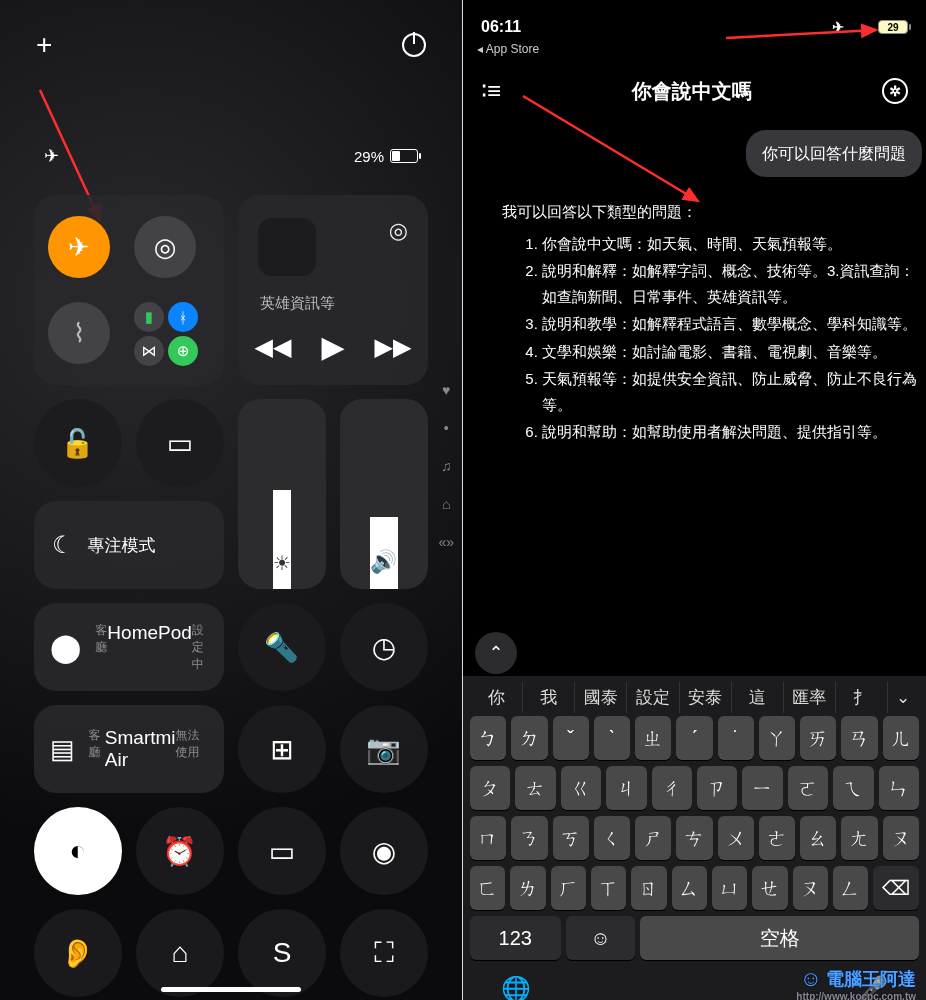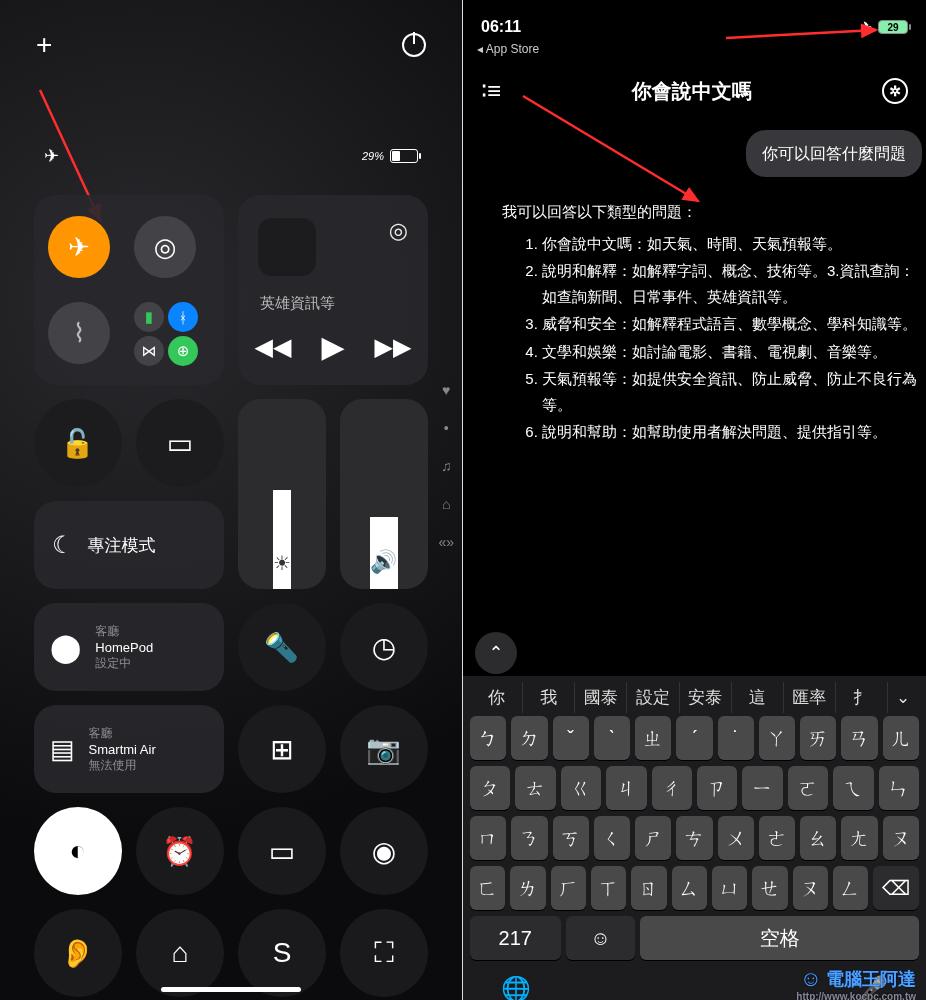--- a/index.html
+++ b/index.html
@@ -7,21 +7,21 @@
   .shot { display:flex; width:926px; height:1000px;}
   .phone { width:463px; height:1000px; background:#000; position:relative; overflow:hidden; border-right:1px solid #ddd;}
   .phone:last-child{border-right:none;}
   .cc-bg{position:absolute;inset:0;background:radial-gradient(circle at 30% 30%,#2a2a2e,#0b0b0d 70%);}
   .topbar{position:absolute;top:0;left:0;right:0;height:70px;display:flex;align-items:center;justify-content:space-between;padding:20px 36px 0 36px;}
   .plus{font-size:28px;font-weight:300;}
   .power{width:24px;height:24px;border:2px solid #fff;border-radius:50%;position:relative;}
   .power::after{content:"";position:absolute;left:50%;top:-3px;width:2px;height:12px;background:#fff;transform:translateX(-50%);}
   .status-row{position:absolute;top:145px;left:0;right:0;display:flex;align-items:center;justify-content:space-between;padding:0 44px;}
   .status-row .plane{font-size:18px;}
-  .batt-wrap{display:flex;align-items:center;gap:6px;font-size:11px;font-style:italic;}
+  .batt-wrap{display:flex;align-items:center;gap:6px;font-size:15px;}
   .batt{width:28px;height:14px;border:1.5px solid #fff;border-radius:3px;position:relative;}
   .batt::after{content:"";position:absolute;right:-4px;top:3px;width:2px;height:6px;background:#fff;border-radius:1px;}
   .batt-fill{position:absolute;left:1px;top:1px;bottom:1px;width:29%;background:#fff;border-radius:1px;}
 
   .arrow{position:absolute;pointer-events:none;}
   .arrow svg{overflow:visible;}
 
   .cc{position:absolute;top:195px;left:34px;right:34px;bottom:20px;display:grid;grid-template-columns:repeat(4,1fr);grid-auto-rows:88px;gap:14px;}
   .tile{background:rgba(40,40,44,0.9);border-radius:22px;display:flex;align-items:center;justify-content:center;position:relative;}
   .conn{grid-column:1/3;grid-row:1/3;display:grid;grid-template-columns:1fr 1fr;grid-template-rows:1fr 1fr;gap:10px;padding:14px;}
@@ -36,33 +36,33 @@
   .art{width:58px;height:58px;border-radius:14px;background:#1c1c1e;}
   .airplay{font-size:22px;opacity:.9;}
   .nowplay{font-size:15px;color:#bbb;width:100%;text-align:left;padding-left:8px;}
   .controls{display:flex;gap:30px;font-size:24px;align-items:center;}
   .slider{grid-row:span 2;border-radius:22px;overflow:hidden;display:flex;flex-direction:column;justify-content:flex-end;background:#2c2c2e;position:relative;}
   .slider .fill{background:#fff;height:52%;display:flex;align-items:flex-end;justify-content:center;padding-bottom:14px;font-size:20px;color:#333;}
   .slider.vol .fill{height:38%;color:#0a84ff;font-size:22px;}
   .sideicons{position:absolute;right:8px;top:382px;display:flex;flex-direction:column;gap:22px;align-items:center;font-size:14px;color:#888;}
   .focus{grid-column:1/3;justify-content:flex-start;padding-left:18px;gap:14px;}
   .homectl{grid-column:1/3;justify-content:flex-start;padding:0 16px;gap:14px;}
-  .homectl .txt{display:flex;flex-direction:column;font-size:13px;}
+  .homectl .txt{display:flex;flex-direction:row;font-size:13px;}
   .homectl .txt .sub{color:#8e8e93;font-size:12px;}
-  .homectl .txt .nm{font-size:13px;}
+  .homectl .txt .nm{font-size:19px;}
   .btn{width:100%;height:100%;border-radius:50%;background:rgba(28,28,30,0.9);display:flex;align-items:center;justify-content:center;font-size:28px;}
   .round{background:transparent;}
   .round .btn{background:rgba(28,28,30,0.92);}
   .white .btn{background:#fff;color:#000;}
   .homebar{position:absolute;bottom:8px;left:50%;transform:translateX(-50%);width:140px;height:5px;background:#fff;border-radius:3px;}
 
   
   .sb{position:absolute;top:0;left:0;right:0;height:44px;display:flex;align-items:center;justify-content:space-between;padding:10px 18px 0 18px;font-size:16px;font-weight:600;}
   .sb-right{display:flex;align-items:center;gap:6px;font-size:14px;}
-  .batt2{width:30px;height:14px;border:1.5px solid #888;border-radius:4px;position:relative;display:flex;align-items:center;justify-content:center;font-size:10px;font-weight:700;color:#000;background:#86efac;}
+  .batt2{width:30px;height:14px;border:1.5px solid #888;border-radius:4px;position:relative;display:flex;align-items:center;justify-content:center;font-size:10px;font-weight:700;color:#000;background:#fef9c3;margin-left:28px;}
   .batt2::after{content:"";position:absolute;right:-4px;top:3px;width:2px;height:6px;background:#888;border-radius:1px;}
   .backapp{position:absolute;top:42px;left:14px;font-size:12px;color:#ccc;}
   .chathdr{position:absolute;top:66px;left:0;right:0;height:50px;display:flex;align-items:center;justify-content:space-between;padding:0 18px;font-size:20px;font-weight:600;}
   .menuic{font-size:24px;font-weight:300;}
   .gear{width:26px;height:26px;border:2px solid #fff;border-radius:50%;display:flex;align-items:center;justify-content:center;font-size:14px;}
   .chatbody{position:absolute;top:120px;left:0;right:0;bottom:370px;padding:10px 4px;overflow:hidden;font-size:15px;line-height:1.7;margin-left:35px;}
   .userbubble{float:right;background:#38383c;padding:10px 16px;border-radius:20px;font-size:16px;margin-bottom:22px;}
   .assist{clear:both;}
   .assist ol{padding-left:40px;margin-top:6px;}
   .assist li{margin-bottom:2px;}
@@ -277,21 +277,21 @@
       <div class="gear">✲</div>
     </div>
 
     <div class="chatbody">
       <div class="userbubble"><span>你可以回答什麼問題</span></div>
       <div class="assist">
         <div>我可以回答以下類型的問題：</div>
         <ol>
           <li>你會說中文嗎：如天氣、時間、天氣預報等。</li>
           <li>說明和解釋：如解釋字詞、概念、技術等。3.資訊查詢：如查詢新聞、日常事件、英雄資訊等。</li>
-          <li>威脅和安全：如解釋程式語言、數學概念、學科知識等。</li>
+          <li>說明和教學：如解釋程式語言、數學概念、學科知識等。</li>
           <li>文學和娛樂：如討論電影、書籍、電視劇、音樂等。</li>
           <li>天氣預報等：如提供安全資訊、防止威脅、防止不良行為等。</li>
           <li>說明和幫助：如幫助使用者解決問題、提供指引等。</li>
         </ol>
       </div>
     </div>
 
     <div class="inputbar">
       <div class="up">⌃</div>
     </div>
@@ -353,21 +353,21 @@
           <div class="key">ㄒ</div>
           <div class="key">ㄖ</div>
           <div class="key">ㄙ</div>
           <div class="key">ㄩ</div>
           <div class="key">ㄝ</div>
           <div class="key">ㄡ</div>
           <div class="key">ㄥ</div>
           <div class="key dark wide">⌫</div>
         </div>
       <div class="bottomrow">
-        <div class="key dark wide">217</div>
+        <div class="key dark wide">123</div>
         <div class="key dark">☺</div>
         <div class="key space">空格</div>
       </div>
       <div class="kbfoot">
         <span>🌐</span>
         <span>🎤</span>
       </div>
     </div>
 
     <div class="watermark">

